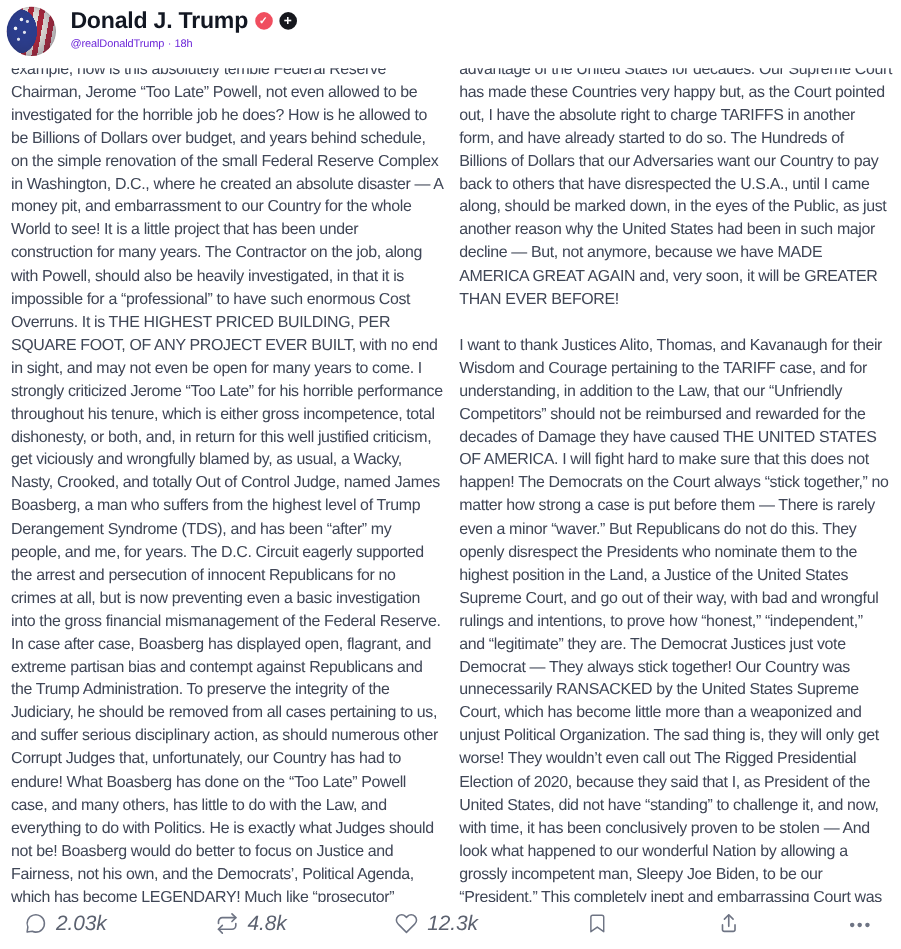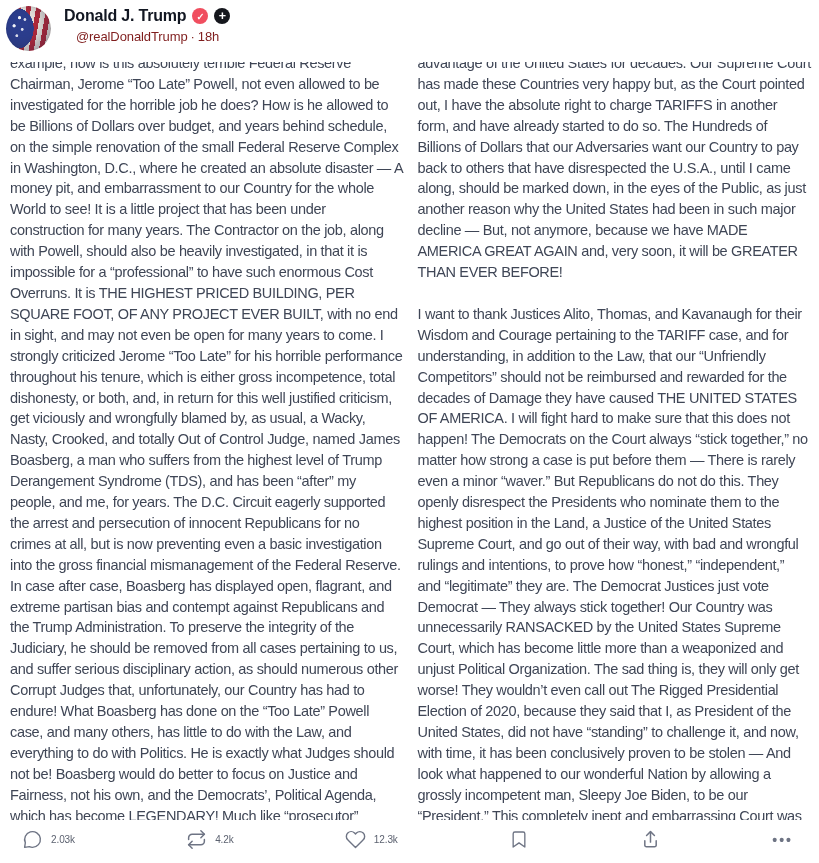--- a/index.html
+++ b/index.html
@@ -17,43 +17,43 @@
       radial-gradient(circle at 18% 44%, rgba(255,255,255,.95) 1.2px, rgba(255,255,255,0) 2px),
       radial-gradient(circle at 36% 52%, rgba(255,255,255,.85) 1px, rgba(255,255,255,0) 1.8px),
       radial-gradient(circle at 24% 66%, rgba(255,255,255,.85) 1px, rgba(255,255,255,0) 1.8px),
       radial-gradient(circle at 42% 30%, rgba(255,255,255,.8) 1px, rgba(255,255,255,0) 1.8px),
       radial-gradient(ellipse 62% 80% at 27% 50%, #2c3e8e 55%, rgba(44,62,142,0) 56%),
       repeating-linear-gradient(100deg, #b2283a 0 5px, #e9e4dd 5px 10px);
     box-shadow: inset 0 0 0 1px rgba(0,0,0,.06), inset -6px -4px 14px rgba(40,40,70,.35);
   }
   .header-text{margin-left:13px;padding-top:3px;}
   .name-row{display:flex;align-items:center;gap:6px;}
-  .display-name{font-size:16px;font-weight:700;color:#121722;letter-spacing:-.2px;cursor:pointer;}
+  .display-name{font-size:21px;font-weight:700;color:#121722;letter-spacing:-.2px;cursor:pointer;}
   .badge{width:16px;height:16px;border-radius:50%;display:inline-flex;align-items:center;justify-content:center;color:#fff;flex:0 0 auto;}
   .badge.verified{background:#f04e5f;font-size:9.5px;font-weight:700;}
   .badge.plus{background:#15171d;font-size:12.5px;font-weight:700;line-height:1;}
-  .handle-row{font-size:13px;color:#7f1d1d;margin-top:4px;letter-spacing:-.1px;margin-left:12px;}
+  .handle-row{font-size:10px;color:#6d28d9;margin-top:4px;letter-spacing:-.1px;}
   .handle-row .sep{margin:0 3px;}
   
   .post-body{
     height:758px;box-sizing:border-box;overflow:hidden;
     padding:0 8px 0 10px;display:flex;gap:14px;
   }
   .post-col{
     flex:1 1 0;min-width:0;margin-top:-9px;
     color:#3f4656;font-size:14.5px;line-height:20.9px;letter-spacing:-.33px;
     white-space:pre-wrap;word-wrap:break-word;
   }
   
   .engagement{
     height:43px;box-sizing:border-box;display:flex;align-items:center;
     justify-content:space-between;padding:2px 26px 6px 22px;color:#6e7484;
   }
   .stat{display:flex;align-items:center;gap:8px;background:none;border:none;padding:0;color:#6e7484;cursor:pointer;font-family:inherit;}
-  .stat .count{font-size:10px;color:#5c6270;letter-spacing:-.1px;}
+  .stat .count{font-size:19px;color:#5c6270;letter-spacing:-.1px;font-style:italic;}
   .stat svg{display:block;}
   .dots{letter-spacing:2px;font-weight:700;font-size:14px;color:#6e7484;cursor:pointer;}
 </style>
 </head>
 <body>
 
 <div class="header">
   <div class="avatar"></div>
   <div class="header-text">
     <div class="name-row">
@@ -86,21 +86,21 @@
 
   <button class="stat">
     <span>
       <svg width="21" height="21" viewBox="0 0 24 24" fill="none" stroke="#6e7484" stroke-width="1.7" stroke-linecap="round" stroke-linejoin="round">
         <polyline points="17 2 21 6 17 10"></polyline>
         <path d="M3 12V10a4 4 0 0 1 4-4h14"></path>
         <polyline points="7 22 3 18 7 14"></polyline>
         <path d="M21 12v2a4 4 0 0 1-4 4H3"></path>
       </svg>
     </span>
-    <span class="count">4.2k</span>
+    <span class="count">4.8k</span>
   </button>
 
   <button class="stat">
     <span>
       <svg width="21" height="21" viewBox="0 0 24 24" fill="none" stroke="#6e7484" stroke-width="1.6" stroke-linecap="round" stroke-linejoin="round">
         <path d="M20.84 4.61a5.5 5.5 0 0 0-7.78 0L12 5.67l-1.06-1.06a5.5 5.5 0 0 0-7.78 7.78l1.06 1.06L12 21.23l7.78-7.78 1.06-1.06a5.5 5.5 0 0 0 0-7.78z"></path>
       </svg>
     </span>
     <span class="count">12.3k</span>
   </button>

